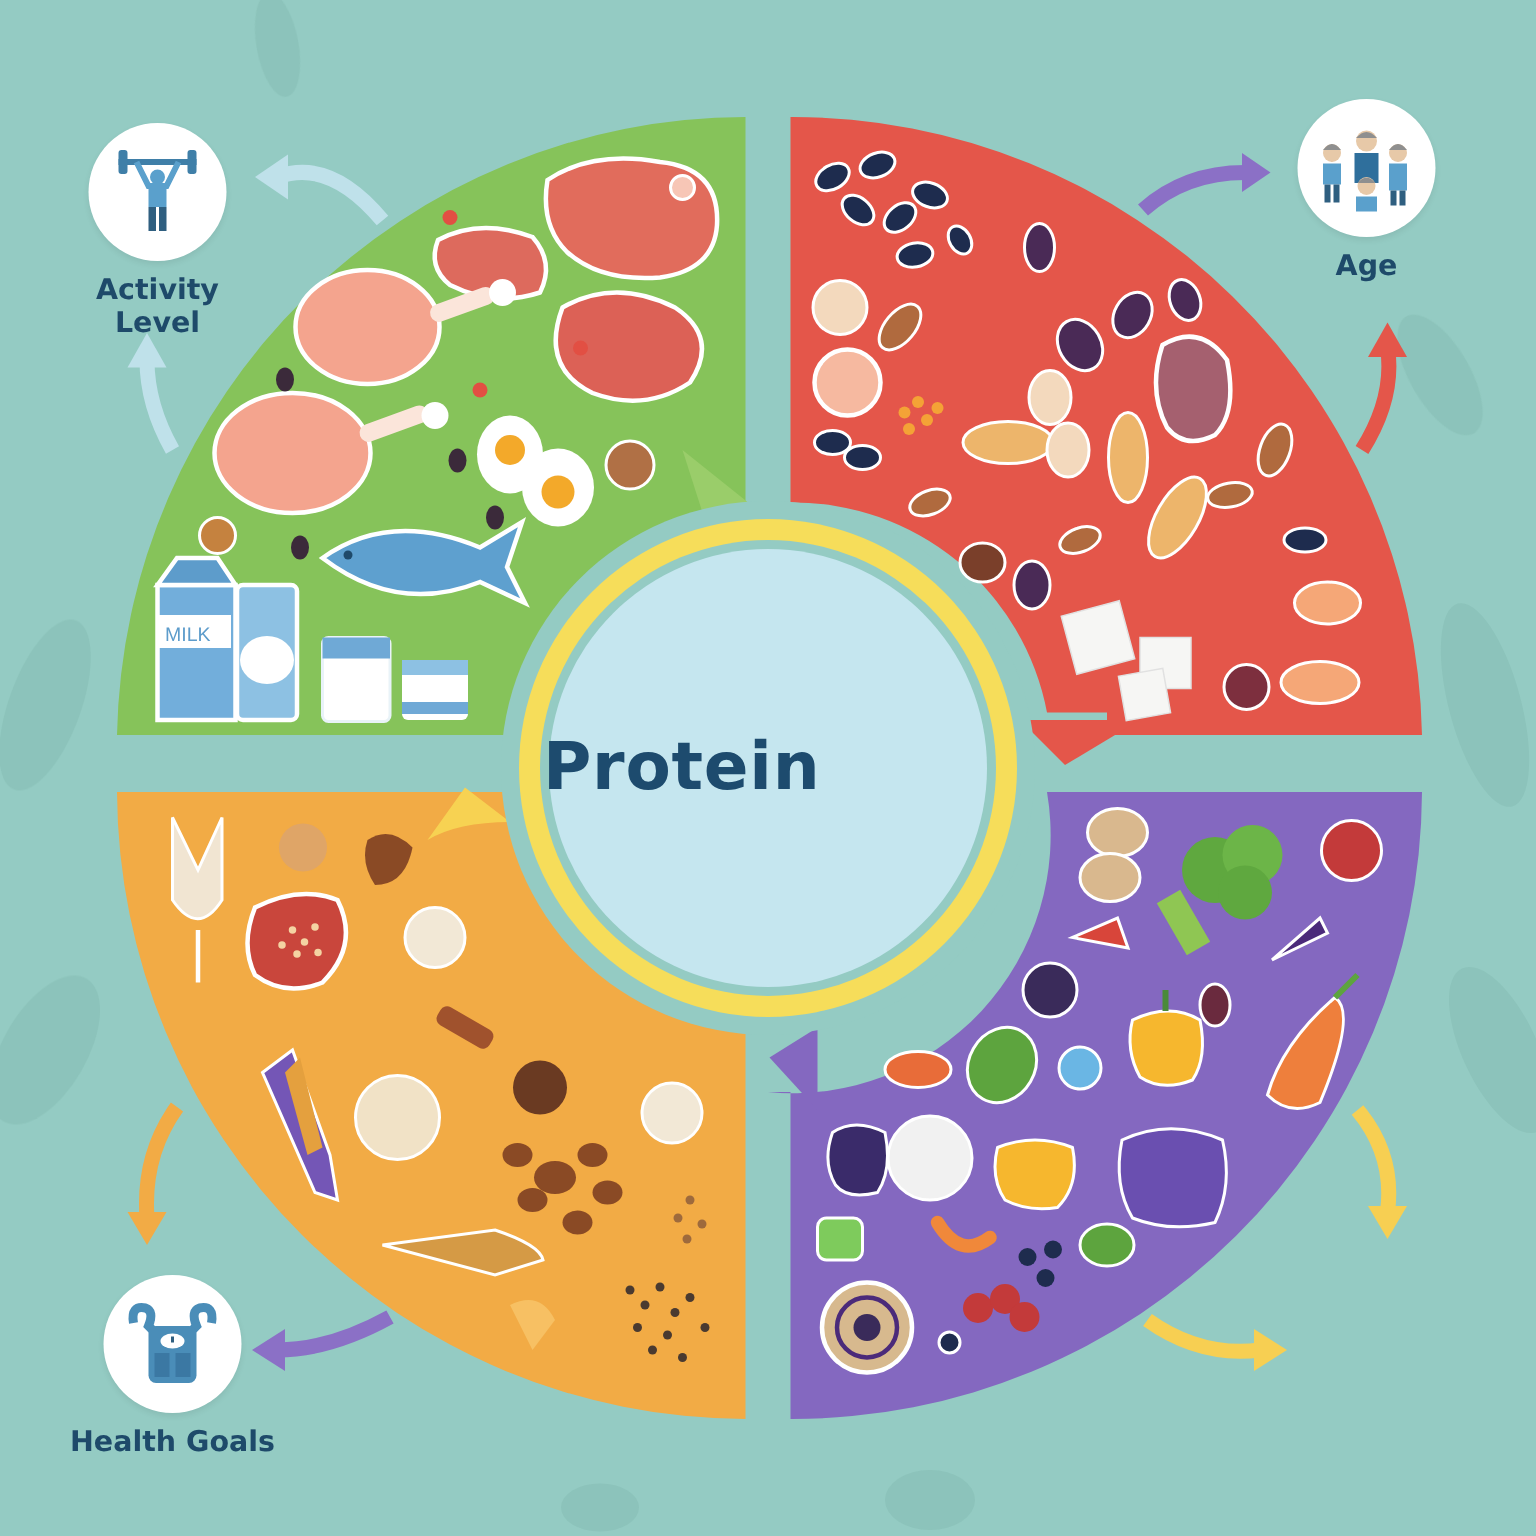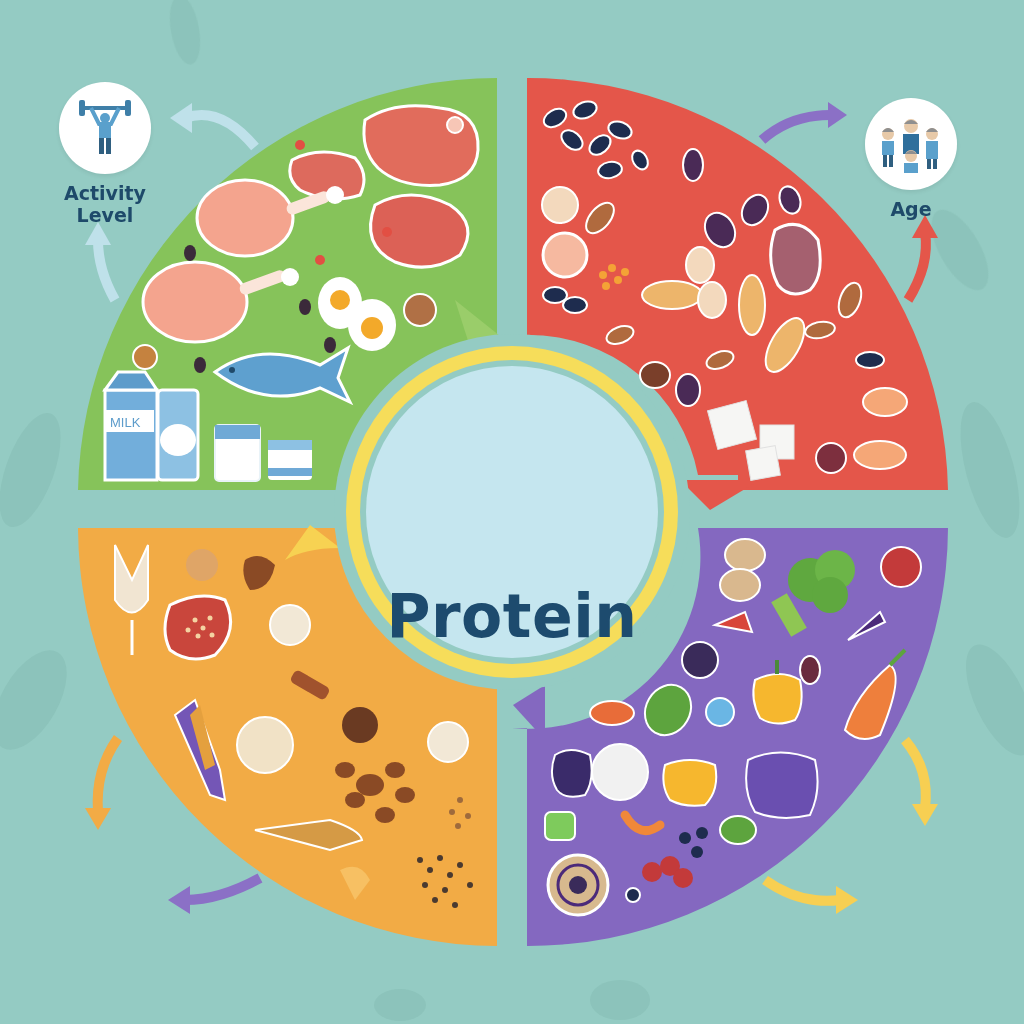--- a/index.html
+++ b/index.html
@@ -1,19 +1,19 @@
 <!DOCTYPE html>
 <html><head>
 <meta charset="utf-8">
 <style>
   html, body { margin:0; padding:0; }
   body { width:1024px; height:1024px; overflow:hidden; background:#94cbc3; font-family:"Liberation Sans", sans-serif; }
   #stage { position:relative; width:1024px; height:1024px; }
   svg.main { position:absolute; left:0; top:0; }
-  .center-title { position:absolute; left:362px; top:372px; width:300px; height:280px; display:flex; flex-direction:column; align-items:center; justify-content:flex-end; color:#1d4b6e; font-weight:bold; font-size:60px; line-height:72px; text-align:center; font-family:"DejaVu Sans", sans-serif; letter-spacing:0.5px; }
+  .center-title { position:absolute; left:362px; top:372px; width:300px; height:280px; display:flex; flex-direction:row; align-items:center; justify-content:space-between; color:#1d4b6e; font-weight:bold; font-size:44px; line-height:72px; text-align:center; font-family:"DejaVu Sans", sans-serif; letter-spacing:0.5px; }
   .factor { position:absolute; display:flex; flex-direction:column; align-items:center; }
   .factor .badge { width:92px; height:92px; border-radius:50%; background:#ffffff; display:flex; align-items:center; justify-content:center; box-shadow:0 2px 4px rgba(0,0,0,0.08); }
   .factor .label { margin-top:8px; color:#1e4a6a; font-weight:bold; font-size:19px; line-height:22px; text-align:center; font-family:"DejaVu Sans", sans-serif; }
 </style>
 </head>
 <body>
 
 <div id="stage">
   <svg class="main" width="1024" height="1024" viewBox="0 0 1024 1024">
 
@@ -322,21 +322,21 @@
         <rect x="26" y="42" width="5" height="16" fill="#2f5f80"></rect>
         <rect x="33" y="42" width="5" height="16" fill="#2f5f80"></rect>
       </svg>
     </div>
     <div class="label">
       <div>Activity</div>
       <div>Level</div>
     </div>
   </div>
 
-  <div class="factor" style="left:856px; top:98px; width:110px;">
+  <div class="factor" style="left:856px; top:66px; width:110px;">
     <div class="badge">
       <svg width="70" height="64" viewBox="0 0 70 64">
         <circle cx="12" cy="22" r="6" fill="#e7c9a8"></circle>
           <path d="M 6 20 Q 12 12 18 20" fill="#8f8f8f"></path>
         <rect x="6" y="29" width="12" height="14" fill="#5aa0cc"></rect>
           <rect x="7" y="43" width="4" height="12" fill="#2f5f80"></rect>
           <rect x="13" y="43" width="4" height="12" fill="#2f5f80"></rect>
         <circle cx="35" cy="14" r="7" fill="#e7c9a8"></circle>
           <path d="M 28 12 Q 35 4 42 12" fill="#8f8f8f"></path>
         <rect x="27" y="22" width="16" height="20" fill="#2f6f9c"></rect>
@@ -346,14 +346,28 @@
           <rect x="51" y="47" width="4" height="10" fill="#2f5f80"></rect>
           <rect x="57" y="47" width="4" height="10" fill="#2f5f80"></rect>
         <circle cx="35" cy="44" r="6" fill="#e7c9a8"></circle>
           <path d="M 29 42 Q 35 35 41 42" fill="#8f8f8f"></path>
         <rect x="28" y="51" width="14" height="10" fill="#5aa0cc"></rect>
       </svg>
     </div>
     <div class="label">Age</div>
   </div>
 
+  <div class="factor" style="left:40px; top:850px; width:150px;">
+    <div class="badge">
+      <svg width="64" height="64" viewBox="0 0 64 64">
+        <path d="M 6 18 Q 4 6 14 8 Q 20 10 16 20 L 20 24" stroke="#4a8db8" stroke-width="6" fill="none"></path>
+        <path d="M 58 18 Q 60 6 50 8 Q 44 10 48 20 L 44 24" stroke="#4a8db8" stroke-width="6" fill="none"></path>
+        <rect x="16" y="20" width="32" height="38" rx="5" fill="#4a8db8"></rect>
+        <ellipse cx="32" cy="30" rx="8" ry="5" fill="#fff"></ellipse>
+        <rect x="31" y="27" width="2" height="4" fill="#2f5f80"></rect>
+        <rect x="20" y="38" width="10" height="16" fill="#3b78a3"></rect>
+        <rect x="34" y="38" width="10" height="16" fill="#3b78a3"></rect>
+      </svg>
+    </div>
+    <div class="label">Health Goals</div>
+  </div>
 
 </div>
 
 </body></html>

